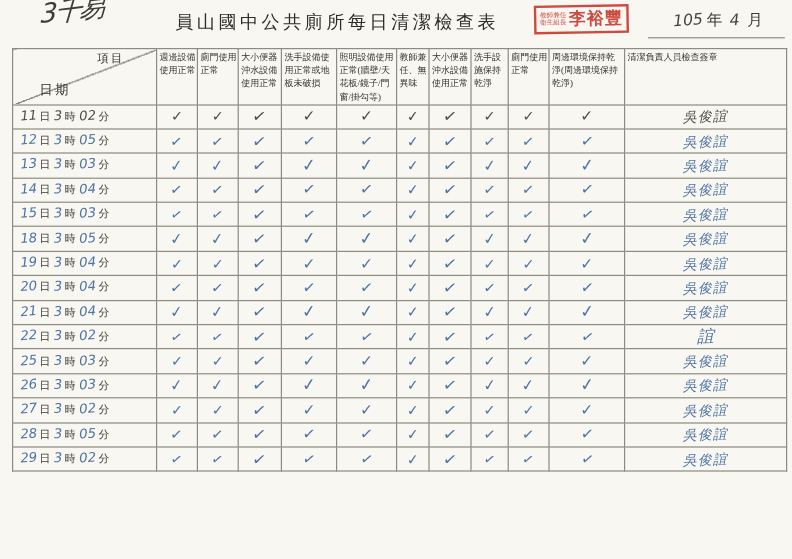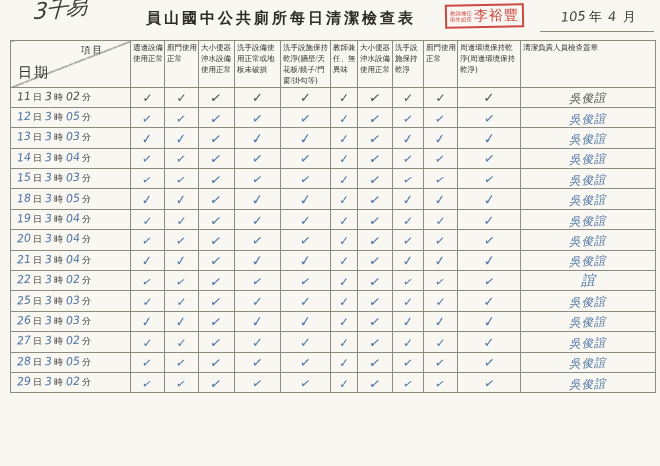--- a/index.html
+++ b/index.html
@@ -16,33 +16,33 @@
   
   .corner-scribble{
     position:absolute;left:34px;top:-6px;
     font-size:22px;color:#3e3c38;
     font-family:"DejaVu Sans",sans-serif;font-style:italic;
     transform:rotate(-7deg) skewX(-10deg);
     letter-spacing:-2px;
   }
   .title{
     position:absolute;left:146px;top:9px;margin:0;
-    font-size:15px;font-weight:bold;letter-spacing:3px;color:#2e2c28;
+    font-size:15px;font-weight:normal;letter-spacing:3px;color:#2e2c28;
     white-space:nowrap;
   }
   .stamp{
     position:absolute;left:445px;top:4px;
     display:flex;align-items:center;
     border:2px solid var(--stamp-red);
     color:var(--stamp-red);
     padding:1px 3px;background:rgba(255,245,243,.25);
     transform:rotate(-1deg);
   }
   .stamp-role{display:flex;flex-direction:column;font-size:5.5px;line-height:1.15;margin-right:2px;font-family:"Liberation Serif",serif;}
-  .stamp-name{font-size:14px;font-weight:normal;letter-spacing:1px;white-space:nowrap;}
+  .stamp-name{font-size:14px;font-weight:bold;letter-spacing:1px;white-space:nowrap;}
   .period{
     position:absolute;left:540px;top:8px;width:114px;
     font-size:13px;color:#3a3834;text-align:center;
     border-bottom:1px solid #8d8a80;padding-bottom:5px;
     white-space:nowrap;
   }
   .period .hw-num{
     font-family:"DejaVu Sans",sans-serif;font-style:italic;
     color:#46443f;display:inline-block;transform:rotate(-4deg);
     margin:0 3px;font-size:13px;
@@ -57,21 +57,21 @@
     height:42px;font-size:7.5px;font-weight:normal;color:#34322d;
     vertical-align:top;text-align:left;padding:2px 1px 0 2px;line-height:1.45;
   }
   th.corner{
     position:relative;
     background-image:linear-gradient(to bottom right,
       transparent calc(50% - .6px), #8e8b81 calc(50% - .6px),
       #8e8b81 calc(50% + .6px), transparent calc(50% + .6px));
   }
   .corner-item{position:absolute;top:3px;right:26px;font-size:9.5px;letter-spacing:2px;}
-  .corner-date{position:absolute;bottom:3px;left:7px;font-size:14px;letter-spacing:2px;}
+  .corner-date{position:absolute;bottom:3px;left:22px;font-size:11px;letter-spacing:2px;}
   .data-row td{height:19.4px;}
   .ink-blue{--ink:var(--ink-blue);}
   .ink-dark{--ink:var(--ink-dark);}
   .date-cell{font-size:9px;color:#3a3834;padding-left:4px;white-space:nowrap;}
   .hw{
     font-family:"DejaVu Sans",sans-serif;font-style:italic;
     color:var(--ink);font-size:11px;display:inline-block;
     transform:rotate(-4deg);margin:0 2px;line-height:1;
   }
   .date-cell .unit{font-size:9px;letter-spacing:1px;}
@@ -135,21 +135,21 @@
     <thead>
       <tr>
         <th class="corner">
           <span class="corner-item">項目</span>
           <span class="corner-date">日期</span>
         </th>
         <th>週邊設備使用正常</th>
         <th>廁門使用正常</th>
         <th>大小便器沖水設備使用正常</th>
         <th>洗手設備使用正常或地板未破損</th>
-        <th>洗手設施保持乾淨(牆壁/天花板/鏡子/門窗/掛勾等)</th>
+        <th>照明設備使用正常(牆壁/天花板/鏡子/門窗/掛勾等)</th>
         <th>教師兼任、無異味</th>
         <th>大小便器沖水設備使用正常</th>
         <th>洗手設施保持乾淨</th>
         <th>廁門使用正常</th>
         <th>周邊環境保持乾淨(周邊環境保持乾淨)</th>
         <th>清潔負責人員檢查簽章</th>
       </tr>
     </thead>
     <tbody id="table-body">
         <tr class="data-row ink-dark">

